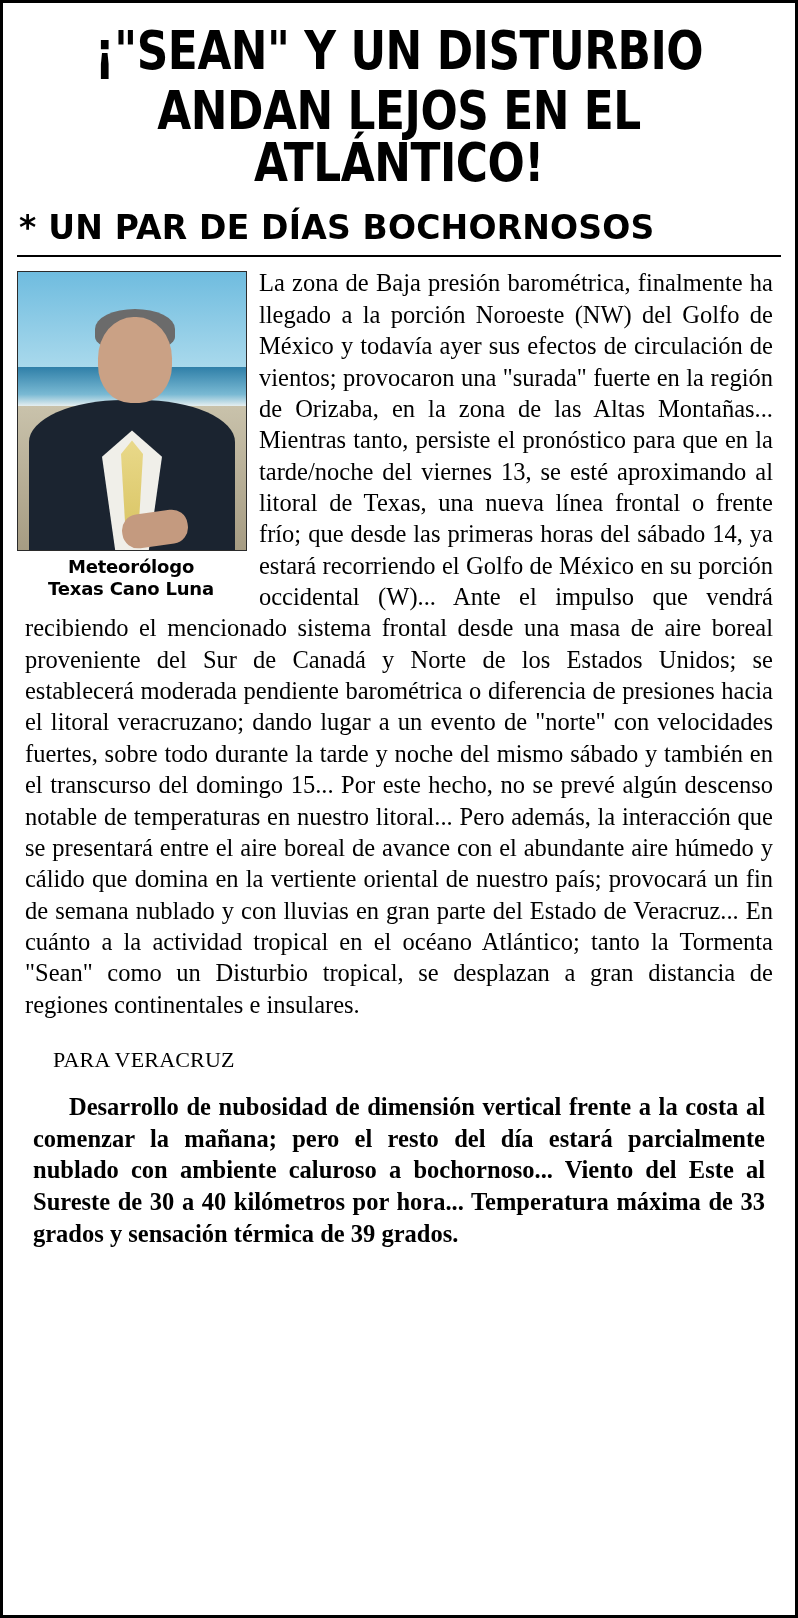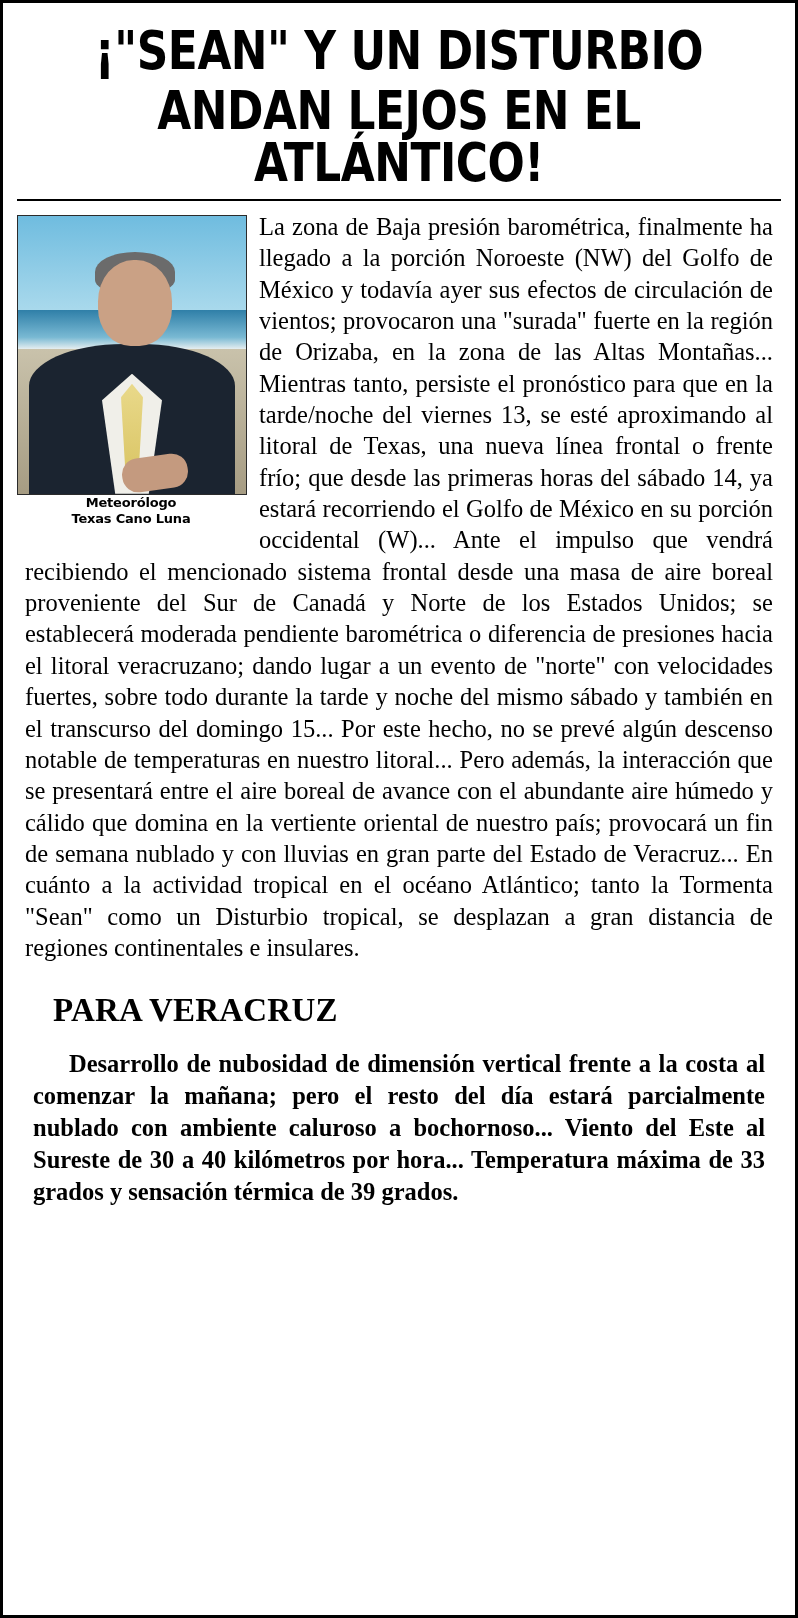--- a/index.html
+++ b/index.html
@@ -150,57 +150,59 @@
     left: 50%; bottom: 4px;
     width: 66px; height: 34px;
     margin-left: -10px;
     background: #c49a7f;
     border-radius: 16px;
     transform: rotate(-8deg);
   }
   .caption {
     font-family: "DejaVu Sans", sans-serif;
     font-weight: 700;
-    font-size: 13px;
+    font-size: 18px;
     line-height: 1.22;
     text-align: center;
+    margin-top: 5px;
     letter-spacing: -0.2px;
   }
 
   
   .forecast {
     margin-top: 26px;
     font-family: "Liberation Serif", serif;
     font-size: 24.5px;
     line-height: 1.3;
     text-align: justify;
     font-weight: 700;
   }
   .forecast h2 {
-    font-size: 33px;
-    font-weight: 700;
+    font-size: 22px;
+    font-weight: 400;
     margin: 0 0 2px 0;
     text-indent: 36px;
     letter-spacing: 0.2px;
   }
   .forecast p {
     margin: 16px;
     text-indent: 36px;
   }
 </style>
 </head>
 <body>
 
 <div class="page">
 
   <h1 class="headline">
     <span class="l1">¡"SEAN" Y UN DISTURBIO</span>
     <span class="l2">ANDAN LEJOS EN EL ATLÁNTICO!</span>
   </h1>
 
+  <div class="subhead">* UN PAR DE DÍAS BOCHORNOSOS</div>
 
   <hr class="rule">
 
   <div class="article">
 
     <div class="photo-block">
       <div class="photo">
         <div class="sky"></div>
         <div class="sea"></div>
         <div class="sand"></div>

